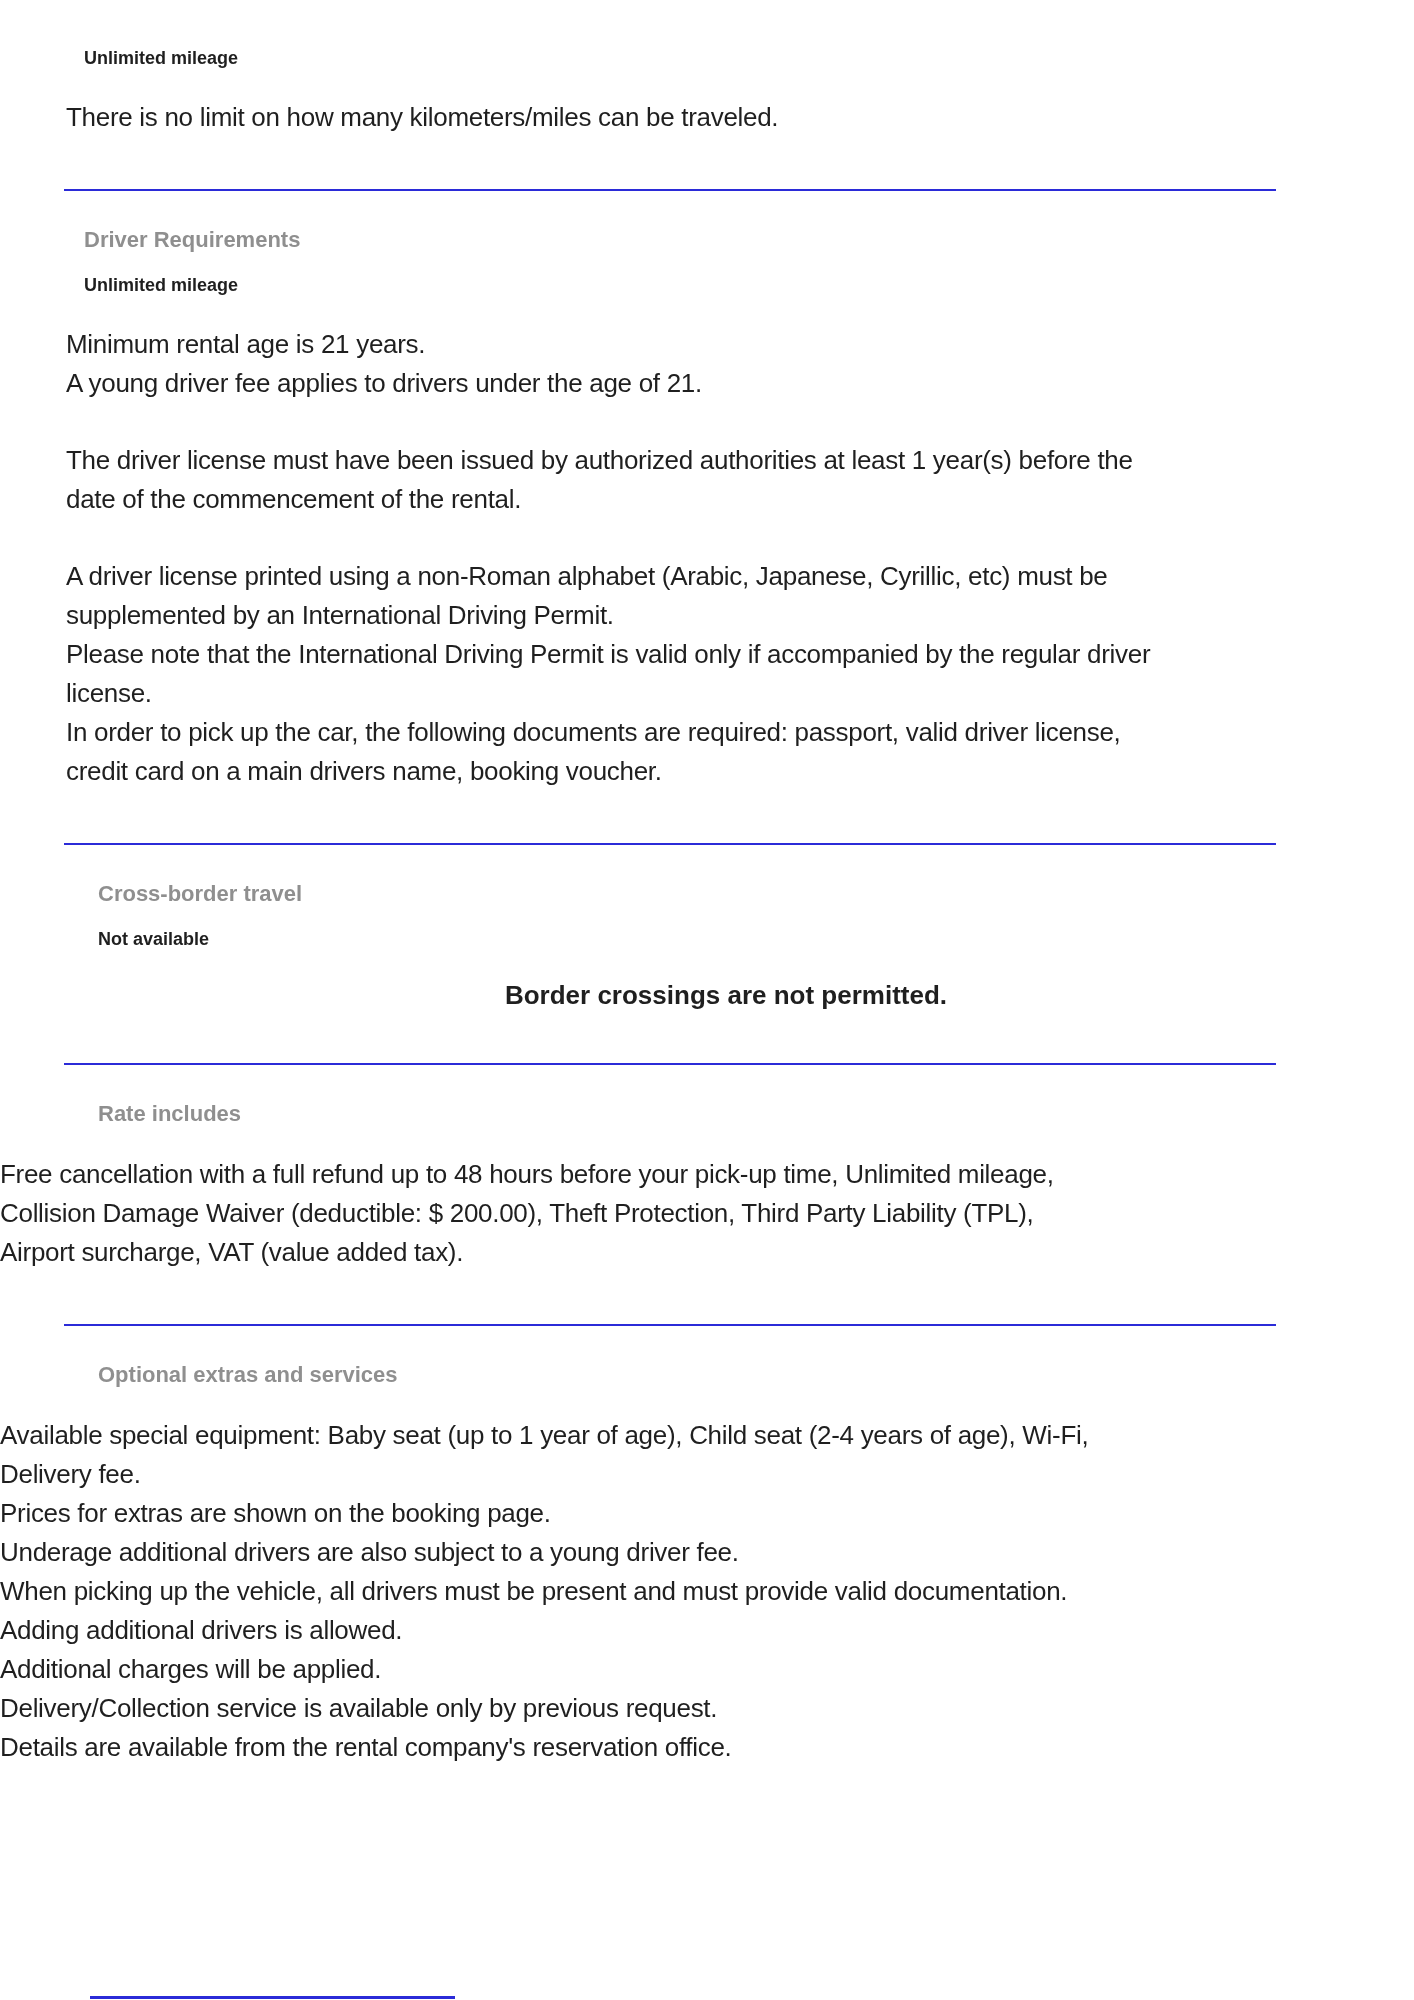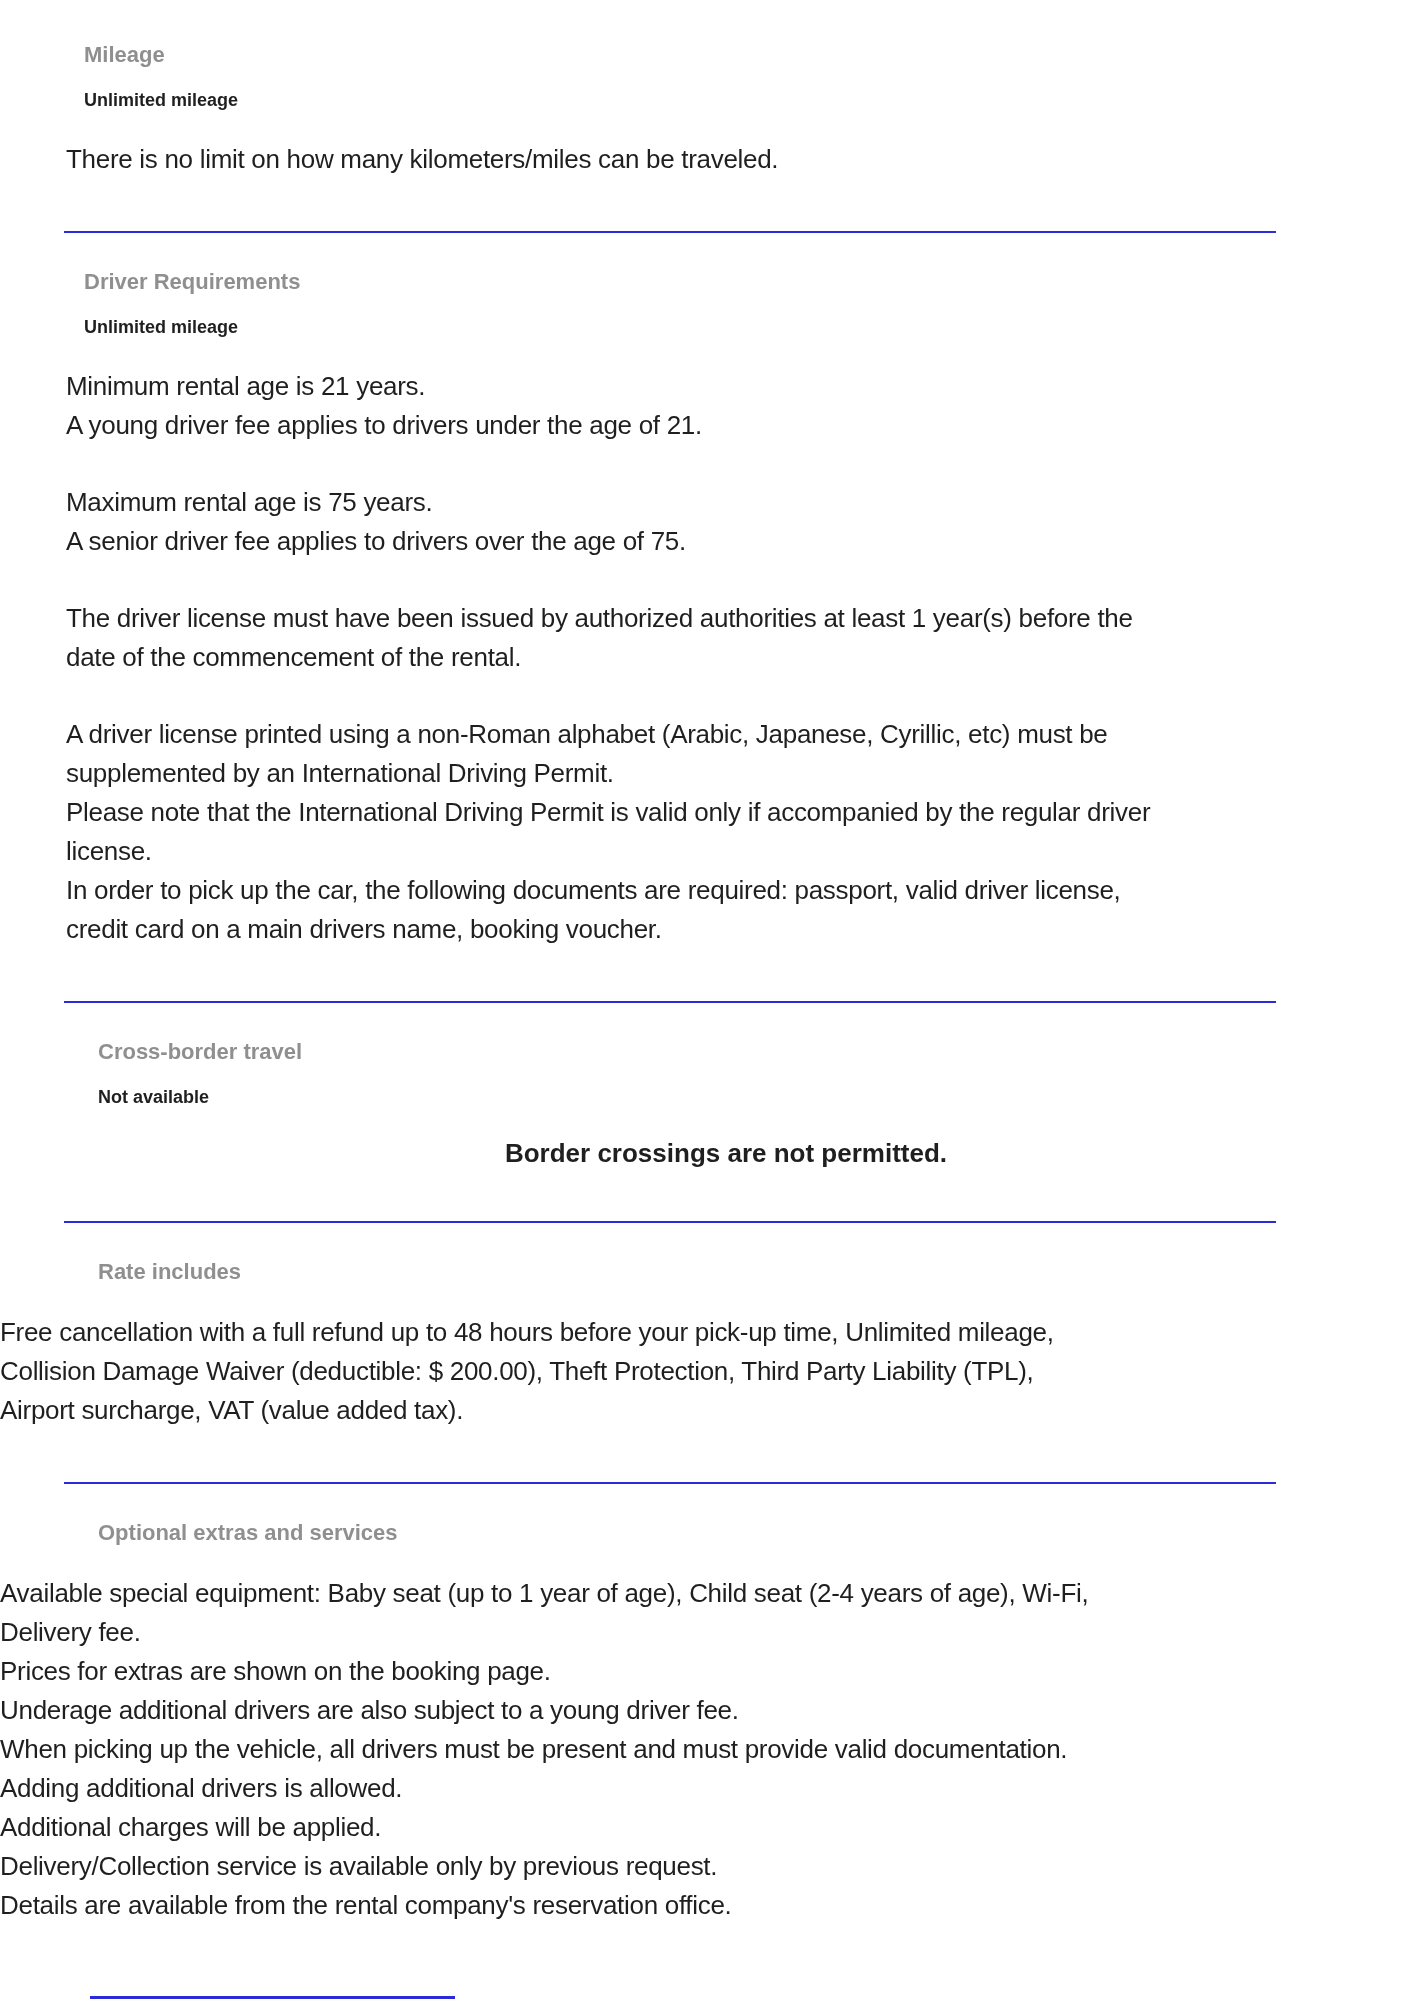--- a/index.html
+++ b/index.html
@@ -73,34 +73,31 @@
     height: 3px;
     background: var(--divider);
   }
 </style>
 </head>
 <body>
 
 <div class="page">
 
   <section class="g1">
-    <h3 class="sec-header">Mileage</h3>
     <h2 class="sec-subheader">Unlimited mileage</h2>
     <p class="body-p">There is no limit on how many kilometers/miles can be traveled.</p>
   </section>
 
   <hr class="divider">
 
   <section class="g1">
     <h3 class="sec-header">Driver Requirements</h3>
     <h2 class="sec-subheader">Unlimited mileage</h2>
     <p class="body-p">Minimum rental age is 21 years.
 A young driver fee applies to drivers under the age of 21.</p>
-    <p class="body-p">Maximum rental age is 75 years.
-A senior driver fee applies to drivers over the age of 75.</p>
     <p class="body-p">The driver license must have been issued by authorized authorities at least 1 year(s) before the
 date of the commencement of the rental.</p>
     <p class="body-p">A driver license printed using a non-Roman alphabet (Arabic, Japanese, Cyrillic, etc) must be
 supplemented by an International Driving Permit.
 Please note that the International Driving Permit is valid only if accompanied by the regular driver
 license.
 In order to pick up the car, the following documents are required: passport, valid driver license,
 credit card on a main drivers name, booking voucher.</p>
   </section>
 

